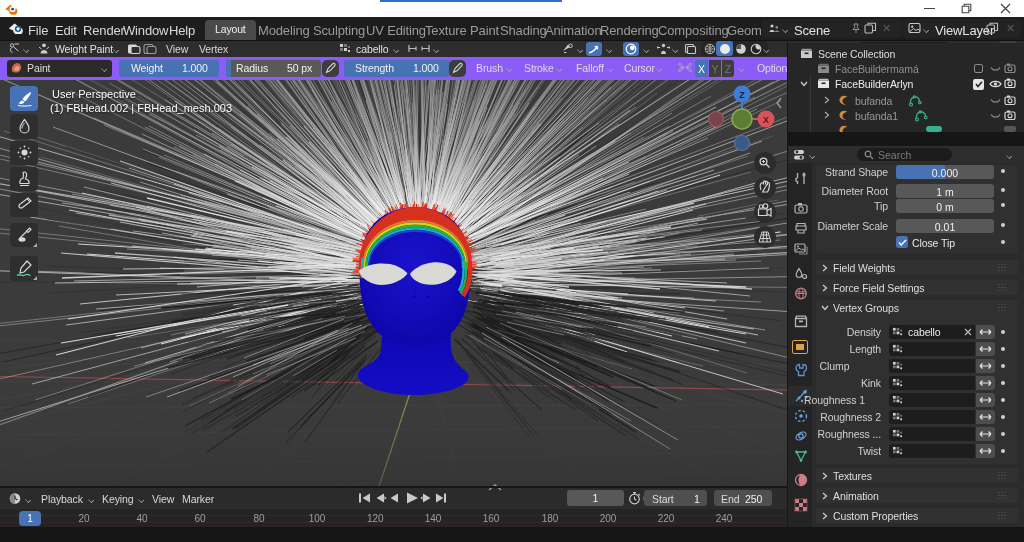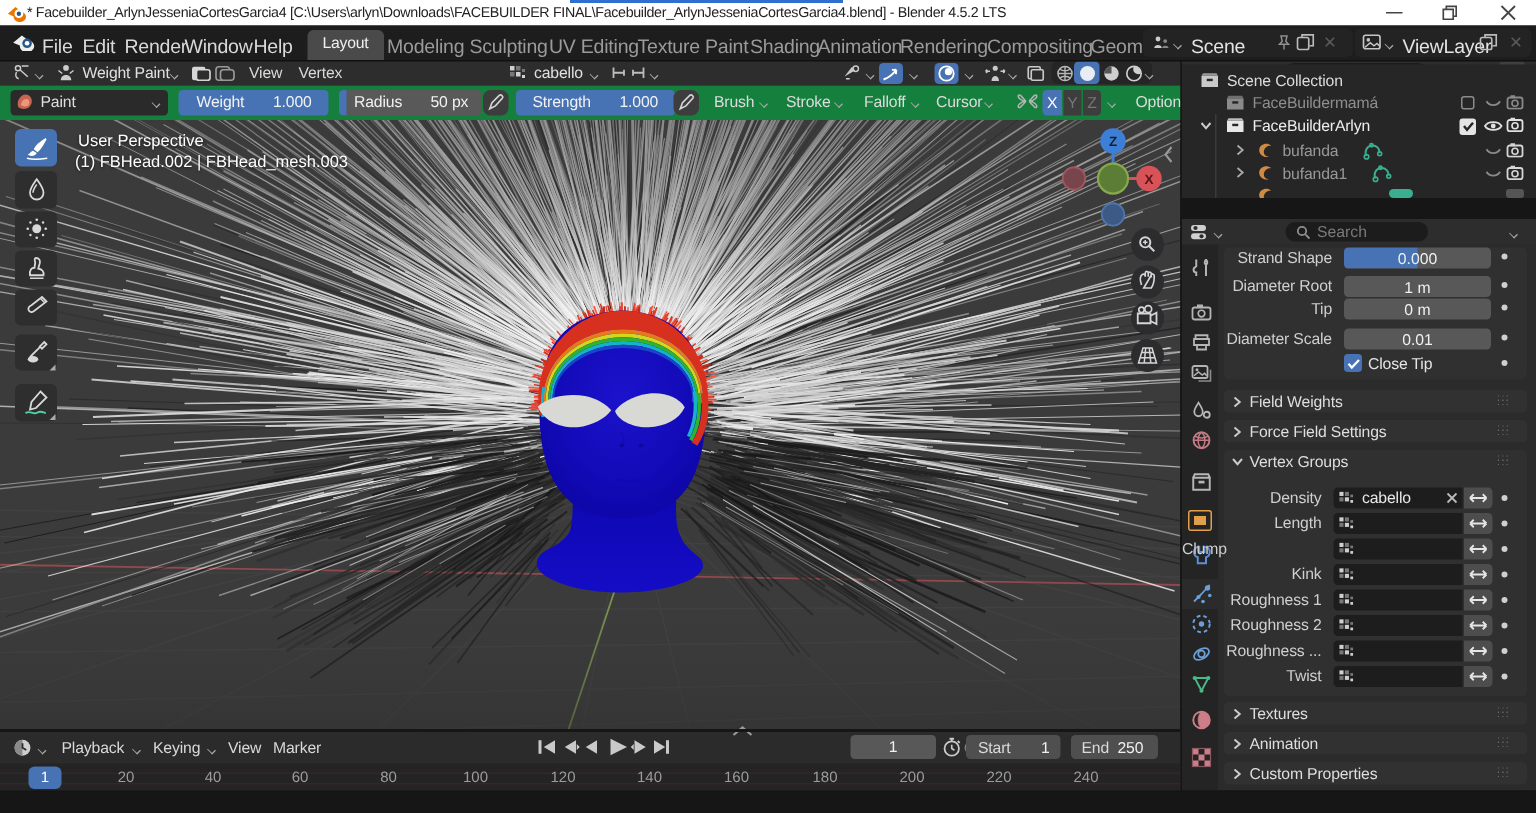--- a/index.html
+++ b/index.html
@@ -13,21 +13,20 @@
 <body>
 <div id="stage">
 
 <div class="ab" style="left:0;top:0;width:1024px;height:17px;background:#ffffff">
   <div class="ab" style="left:380px;top:0;width:182px;height:2px;background:#2f6fd0"></div>
   <svg class="ab" style="left:4px;top:2px" width="14" height="13" viewBox="0 0 22 18">
     <path d="M2 10 L10 3 L16 8 A6.5 5.5 0 1 1 8 13 Z" fill="#ea7600"></path>
     <circle cx="13.5" cy="10" r="4.6" fill="#fff"></circle>
         <circle cx="13.5" cy="10" r="2.3" fill="#265787"></circle>
   </svg>
-  <div class="ab" style="left:18px;top:3px;font-size:9.5px;letter-spacing:-0.22px;color:#222">* Facebuilder_ArlynJesseniaCortesGarcia4 [C:\Users\arlyn\Downloads\FACEBUILDER FINAL\Facebuilder_ArlynJesseniaCortesGarcia4.blend] - Blender 4.5.2 LTS</div>
   <div class="ab" style="left:924px;top:8px;width:11px;height:1.4px;background:#444"></div>
   <svg class="ab" style="left:961px;top:3px" width="11" height="11" viewBox="0 0 11 11">
         <path d="M1.2 3.2 h6.6 v6.6 h-6.6 Z M3.2 3.2 v-2 h6.6 v6.6 h-2" fill="none" stroke="#444" stroke-width="1.1"></path>
       </svg>
   <svg class="ab" style="left:1000px;top:3px" width="11" height="11" viewBox="0 0 11 11">
         <path d="M1 1 L10 10 M10 1 L1 10" stroke="#444" stroke-width="1.2"></path>
       </svg>
 </div>
 
 <div class="ab" id="menubar" style="left:0;top:17px;width:1024px;height:23px;background:#1d1d1d">
@@ -196,21 +195,21 @@
         <path d="M1 1 H11 L7.3 5.5 V9.5 L4.7 8 V5.5 Z" fill="none" stroke="#c9c9c9" stroke-width="1.1"></path>
       </svg>
   <span class="chev ab" style="left:200px;top:6px"></span>
   <div class="ab" style="left:211px;top:1px;width:18px;height:15px;background:#3f3f3f;border-radius:3px"></div>
   <svg class="ab" style="left:214px;top:3px" width="13" height="11" viewBox="0 0 13 11">
         <path d="M1 3 H9 V9.5 H1 Z M1.8 3 L2.6 1.2 H7.4 L8.2 3" fill="none" stroke="#d8d8d8" stroke-width="1.1"></path>
         <path d="M10.5 2.8 V6 M8.9 4.4 H12.1" stroke="#d8d8d8" stroke-width="1.1"></path>
       </svg>
 </div>
 
-<div class="ab" style="left:0;top:57px;width:787px;height:23px;background:#15803d">
+<div class="ab" style="left:0;top:57px;width:787px;height:23px;background:#8b5cf6">
   <div class="ab" style="left:7px;top:2.5px;width:105px;height:17px;background:#2a2a2a;border-radius:3px"></div>
   <svg class="ab" style="left:9px;top:3.5px" width="15" height="14" viewBox="0 0 15 14">
         <path d="M3 10 C2 6 5 2 8 2 C11 2 13 5 12 8 C11 11 8 12 6 11.5 C4.5 11.2 3.5 11 3 10 Z" fill="#c86450"></path>
         <path d="M5 9 C5 6.5 7 4.5 9 5 C10.5 5.4 11 7.5 10 9 C9 10.3 6.5 10.3 5 9 Z" fill="#e99a7c"></path>
       </svg>
   <div class="ab t11" style="left:27px;top:5px;color:#dedede">Paint</div>
   <span class="chev ab" style="left:101px;top:8px"></span>
   <div class="ab" style="left:119px;top:2.5px;width:100px;height:17px;background:#4772b3;border-radius:3px"></div>
   <div class="ab t11" style="left:131px;top:5px;color:#f2f2f2">Weight</div>
   <div class="ab t11" style="left:182px;top:5px;color:#f2f2f2">1.000</div>
@@ -2265,21 +2264,21 @@
             <rect x="5" y="5" width="3" height="3"></rect>
             <rect x="9" y="3" width="2" height="2" fill="#777"></rect>
             <rect x="9" y="7" width="2" height="2"></rect>
           </g>
         </svg>
 <div class="ab" style="left:188px;top:196px;width:19px;height:14px;background:#4d4d4d;border-radius:0 3px 3px 0"></div>
 <svg class="ab" style="left:191px;top:199px" width="13" height="8" viewBox="0 0 13 8">
           <path d="M1 4 H12 M1 4 L3.5 1.5 M1 4 L3.5 6.5 M12 4 L9.5 1.5 M12 4 L9.5 6.5" stroke="#e5e5e5" stroke-width="1.2" fill="none"></path>
         </svg>
 <div class="ab" style="left:213px;top:201px;width:4px;height:4px;background:#cfcfcf;border-radius:50%"></div>
-<div class="ab t11" style="left:0;top:214px;width:93px;text-align:left;color:#cfcfcf">Clump</div>
+<div class="ab t11" style="left:0;top:214px;width:93px;text-align:center;color:#cfcfcf">Clump</div>
 <div class="ab" style="left:101px;top:213px;width:86px;height:14px;background:#1d1d1d;border-radius:3px 0 0 3px"></div>
 <svg class="ab" style="left:104px;top:215px" width="11" height="10" viewBox="0 0 12 11">
           <g fill="#cfcfcf">
             <rect x="1" y="1" width="3" height="3"></rect>
             <rect x="5" y="1" width="3" height="3" fill="#777"></rect>
             <rect x="1" y="5" width="3" height="3" fill="#777"></rect>
             <rect x="5" y="5" width="3" height="3"></rect>
             <rect x="9" y="3" width="2" height="2" fill="#777"></rect>
             <rect x="9" y="7" width="2" height="2"></rect>
           </g>
@@ -2299,21 +2298,21 @@
             <rect x="5" y="5" width="3" height="3"></rect>
             <rect x="9" y="3" width="2" height="2" fill="#777"></rect>
             <rect x="9" y="7" width="2" height="2"></rect>
           </g>
         </svg>
 <div class="ab" style="left:188px;top:230px;width:19px;height:14px;background:#4d4d4d;border-radius:0 3px 3px 0"></div>
 <svg class="ab" style="left:191px;top:233px" width="13" height="8" viewBox="0 0 13 8">
           <path d="M1 4 H12 M1 4 L3.5 1.5 M1 4 L3.5 6.5 M12 4 L9.5 1.5 M12 4 L9.5 6.5" stroke="#e5e5e5" stroke-width="1.2" fill="none"></path>
         </svg>
 <div class="ab" style="left:213px;top:235px;width:4px;height:4px;background:#cfcfcf;border-radius:50%"></div>
-<div class="ab t11" style="left:0;top:248px;width:93px;text-align:right;color:#cfcfcf">Roughness 1</div>
+<div class="ab t11" style="left:0;top:248px;width:93px;text-align:center;color:#cfcfcf">Roughness 1</div>
 <div class="ab" style="left:101px;top:247px;width:86px;height:14px;background:#1d1d1d;border-radius:3px 0 0 3px"></div>
 <svg class="ab" style="left:104px;top:249px" width="11" height="10" viewBox="0 0 12 11">
           <g fill="#cfcfcf">
             <rect x="1" y="1" width="3" height="3"></rect>
             <rect x="5" y="1" width="3" height="3" fill="#777"></rect>
             <rect x="1" y="5" width="3" height="3" fill="#777"></rect>
             <rect x="5" y="5" width="3" height="3"></rect>
             <rect x="9" y="3" width="2" height="2" fill="#777"></rect>
             <rect x="9" y="7" width="2" height="2"></rect>
           </g>

